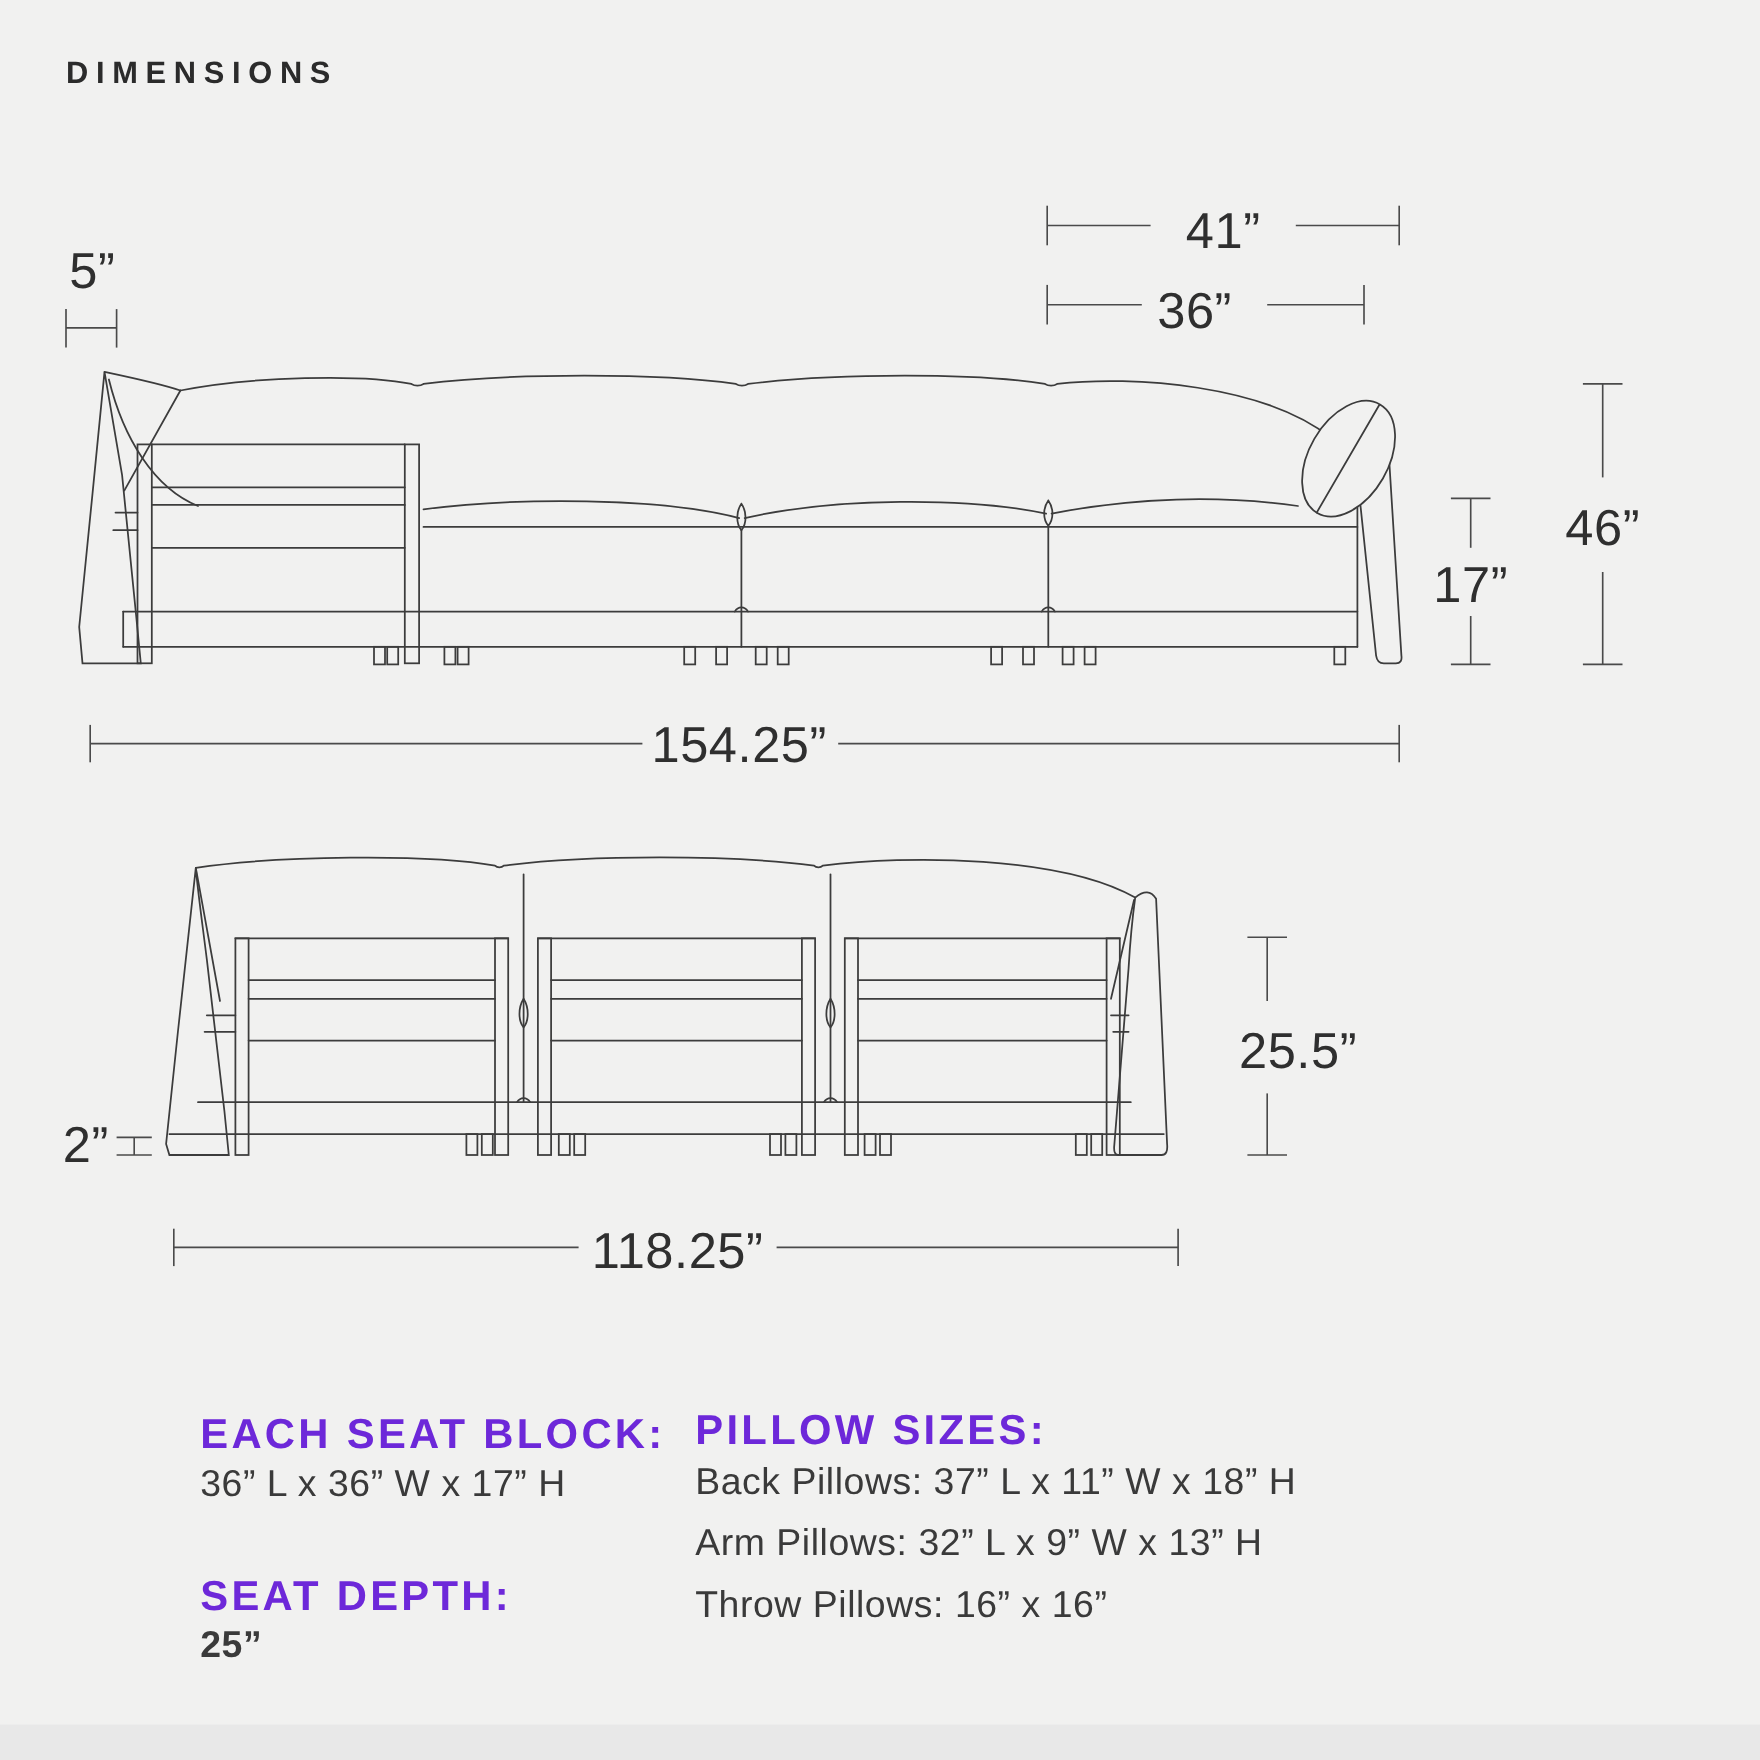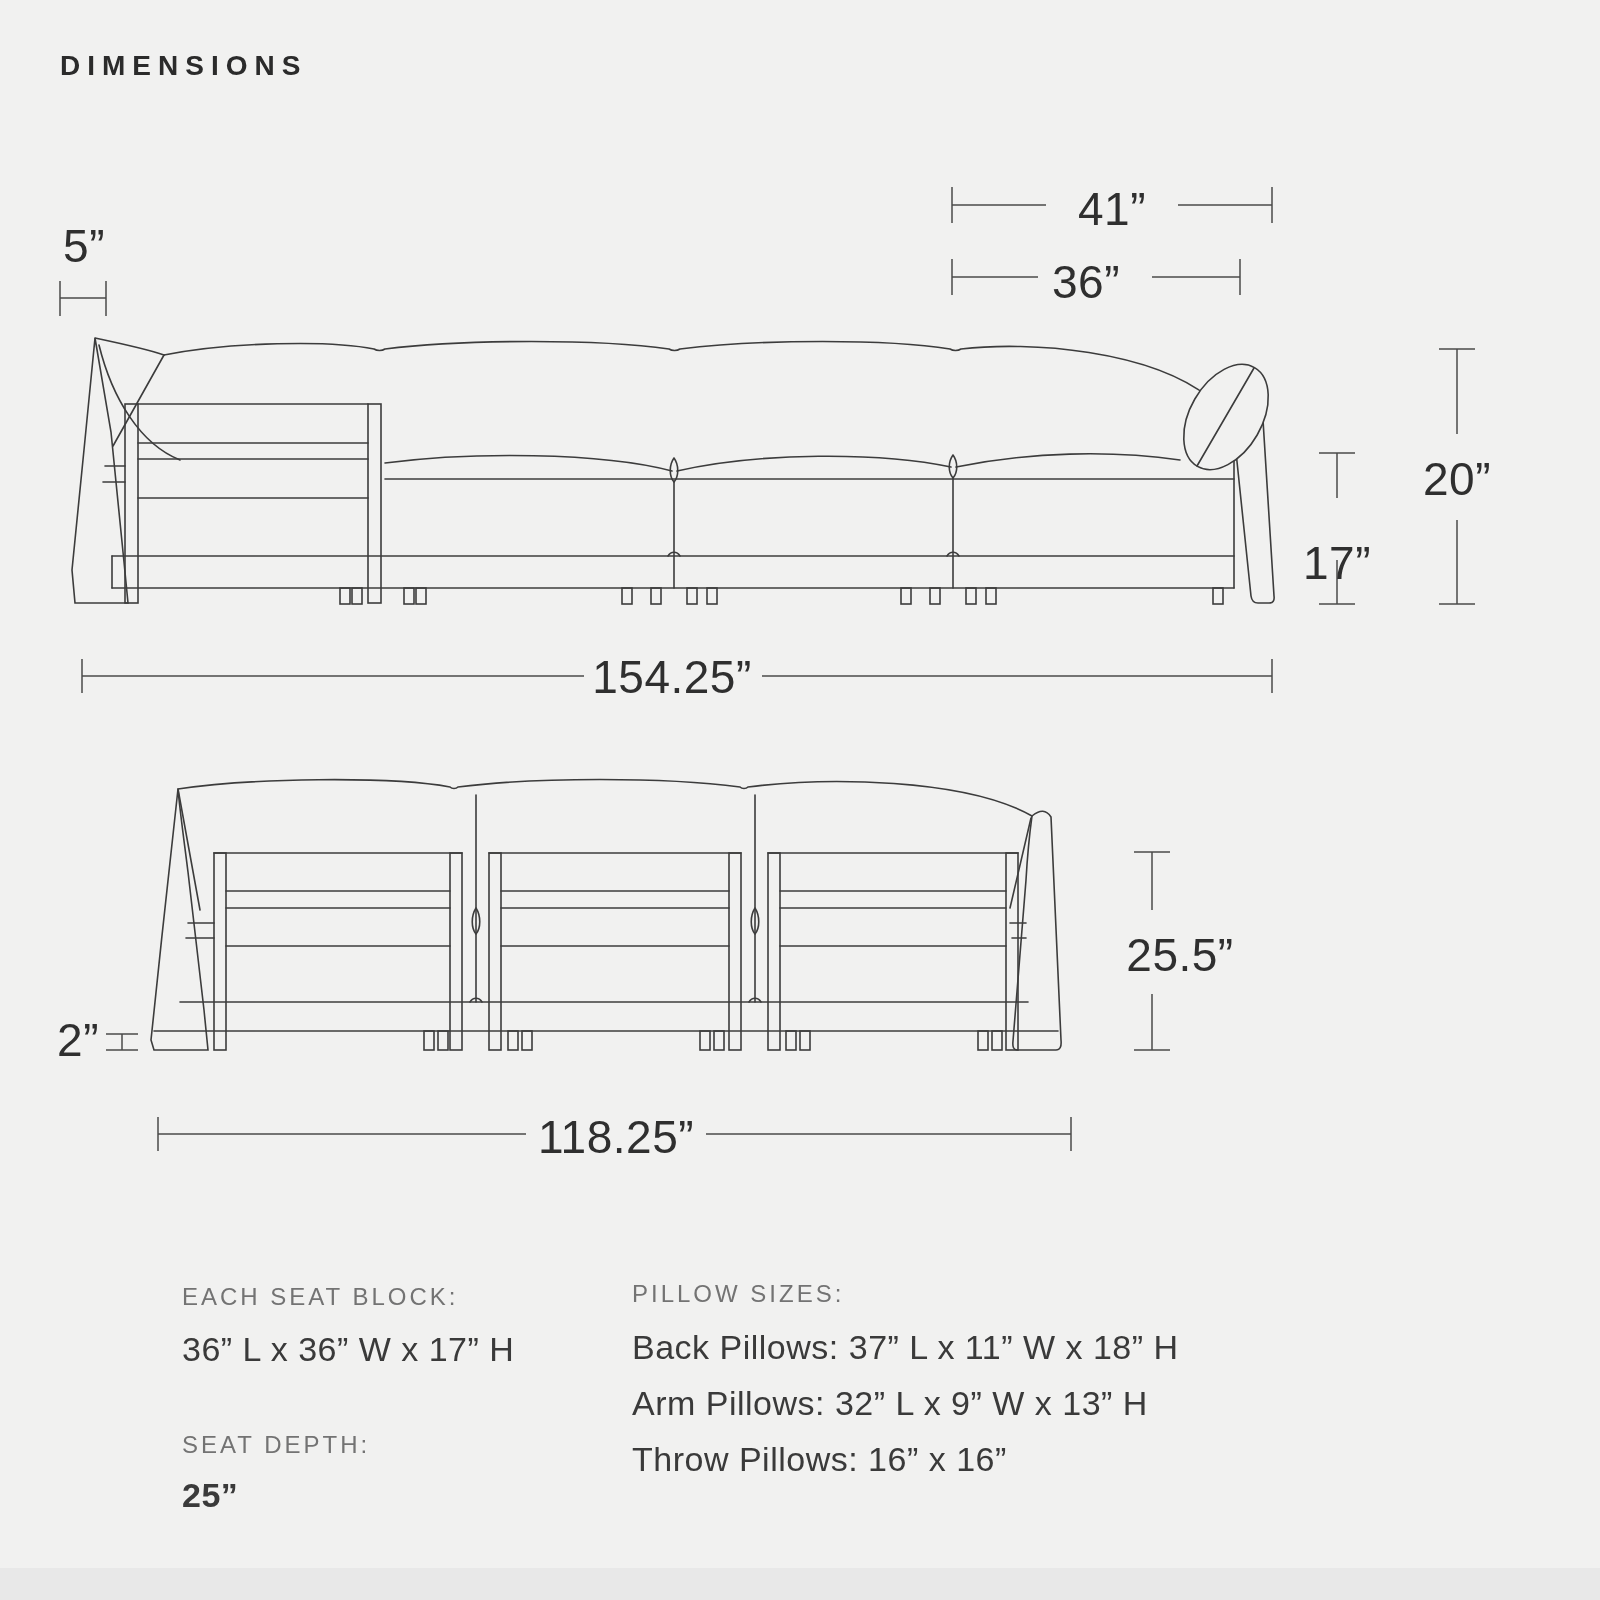--- a/index.html
+++ b/index.html
@@ -11,21 +11,21 @@
   svg{position:absolute;left:0;top:0;}
   .label{position:absolute;white-space:nowrap;}
   .cx{transform:translateX(-50%);}
   .title{
     font-size:28px;font-weight:bold;letter-spacing:7px;color:#2b2b2b;
   }
   .dim{
     font-size:46px;font-weight:400;letter-spacing:0.5px;color:#2f2f2f;
   }
   .spec-h{
-    font-size:24px;font-weight:normal;letter-spacing:3px;color:#737373;
+    font-size:38px;font-weight:bold;letter-spacing:3px;color:#6d28d9;
   }
   .spec-v{
     font-size:34px;font-weight:400;color:#3a3a3a;letter-spacing:0.5px;
   }
 </style>
 </head>
 <body>
 
 <div class="canvas">
 
@@ -228,22 +228,22 @@
           <path d="M706,1134 L1071,1134"></path>
       </g>
     </g>
   </svg>
 
   <div class="label title" style="left:60px;top:50px;">DIMENSIONS</div>
 
   <div class="label dim cx" style="left:84px;top:219px;">5”</div>
   <div class="label dim cx" style="left:1112px;top:182px;">41”</div>
   <div class="label dim cx" style="left:1086px;top:255px;">36”</div>
-  <div class="label dim cx" style="left:1457px;top:452px;">20”</div>
-  <div class="label dim cx" style="left:1337px;top:536px;">17”</div>
+  <div class="label dim cx" style="left:1457px;top:452px;">46”</div>
+  <div class="label dim cx" style="left:1337px;top:504px;">17”</div>
   <div class="label dim cx" style="left:672px;top:650px;">154.25”</div>
   <div class="label dim cx" style="left:1152px;top:928px;margin-left:28px;">25.5”</div>
   <div class="label dim cx" style="left:78px;top:1013px;">2”</div>
   <div class="label dim cx" style="left:616px;top:1110px;">118.25”</div>
 
   <div>
     <div class="label spec-h" style="left:182px;top:1283px;">EACH SEAT BLOCK:</div>
     <div class="label spec-v" style="left:182px;top:1330px;">36” L x 36” W x 17” H</div>
     <div class="label spec-h" style="left:182px;top:1431px;">SEAT DEPTH:</div>
     <div class="label spec-v" style="left:182px;top:1476px;font-weight:bold;">25”</div>

